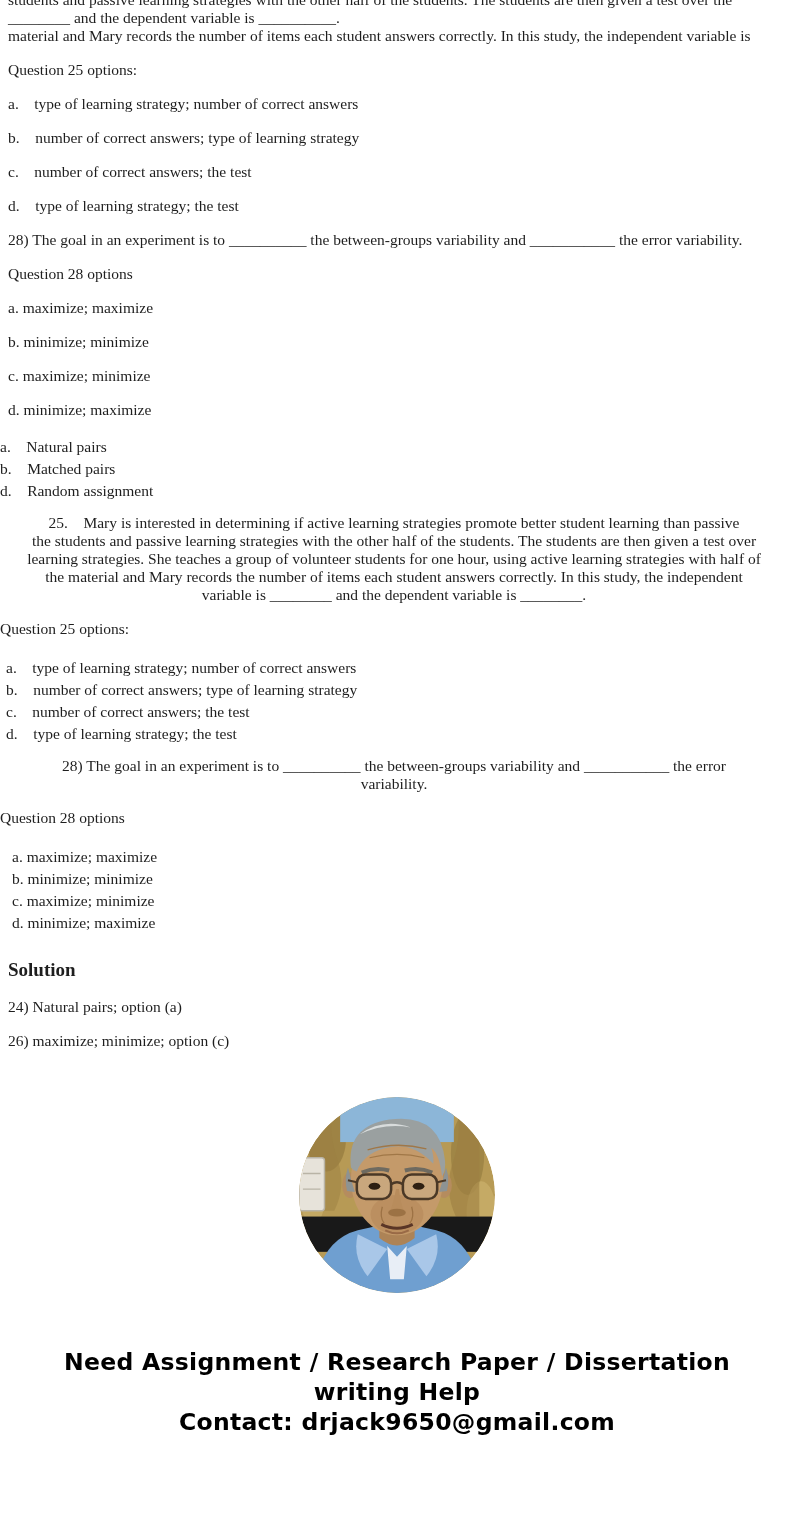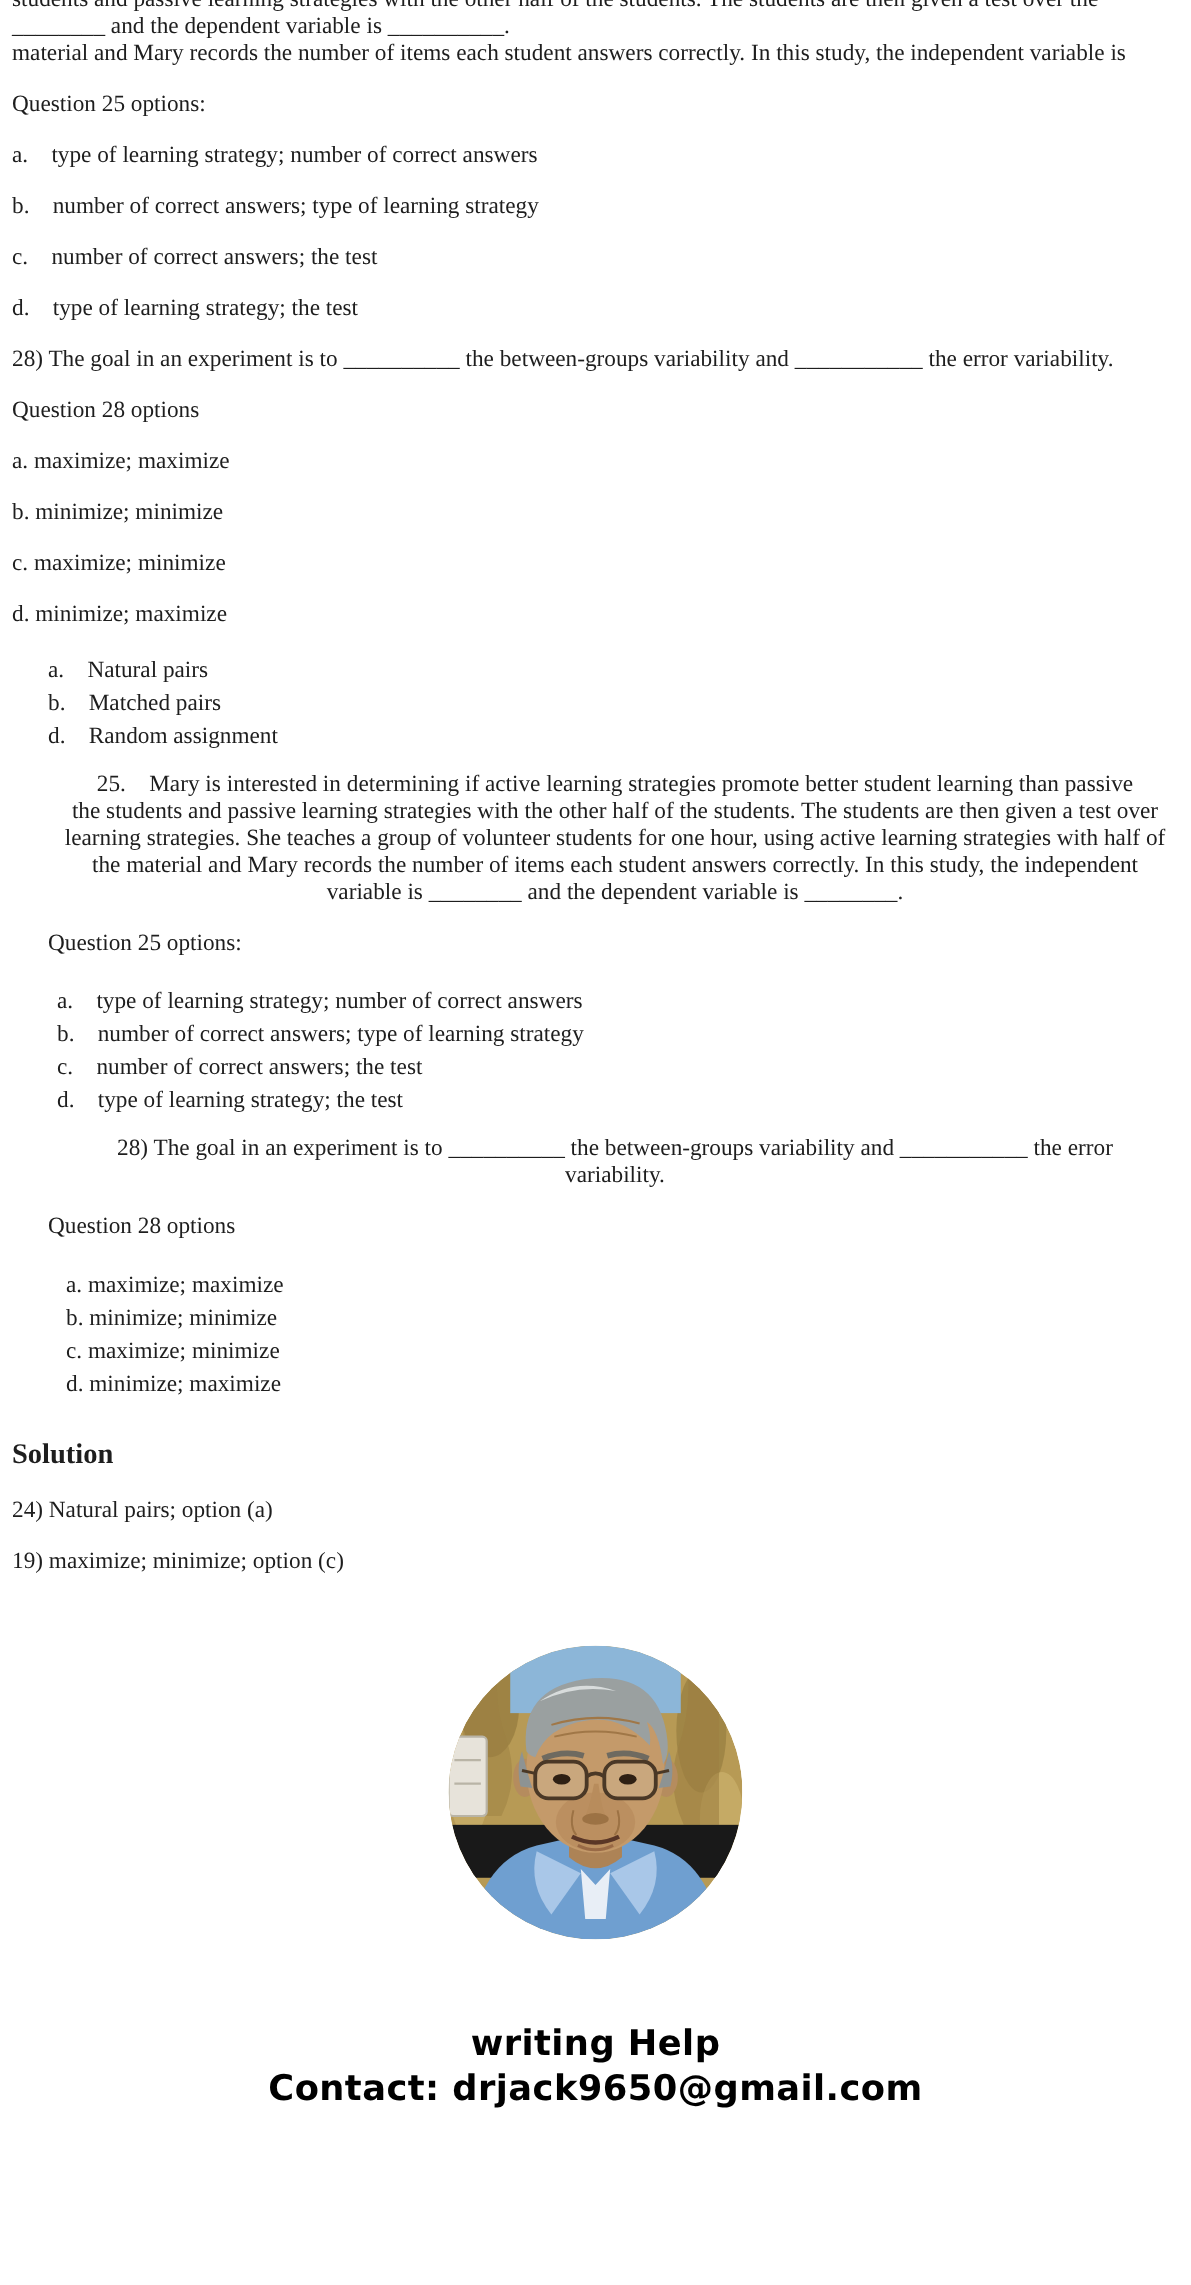--- a/index.html
+++ b/index.html
@@ -4,21 +4,21 @@
 <style>
   html, body { margin: 0; padding: 0; }
   body {
     width: 794px; height: 1523px; overflow: hidden;
     background: #ffffff;
     font-family: "Liberation Serif", serif;
     font-size: 15.5px;
     color: #1e1e1e;
   }
   .sec-upper { padding-left: 8px; padding-right: 6px; }
-  .sec-lower { padding-left: 16px; padding-right: 6px; margin-left: 16px; }
+  .sec-lower { padding-left: 0; padding-right: 6px; }
   .sec-solution { padding-left: 8px; padding-right: 8px; }
 
   .line  { line-height: 18px; white-space: nowrap; }
   .opt-u { line-height: 18px; margin-top: 16px; white-space: nowrap; }
   .opt-l { line-height: 22px; white-space: nowrap; }
   .hdr   { line-height: 18px; margin-top: 16px; white-space: nowrap; }
   .ans   { line-height: 18px; margin-top: 16px; white-space: nowrap; }
 
   .cut-top { margin-top: -9px; }
   .mt12 { margin-top: 12px; text-align: center; }
@@ -121,21 +121,21 @@
       <div class="opt-l">c. maximize; minimize</div>
       <div class="opt-l">d. minimize; maximize</div>
     </div>
 </div>
 
 <div class="sec-solution">
   <h2 class="sol-title">Solution</h2>
 
   <div class="mt17">
       <div class="ans">24) Natural pairs; option (a)</div>
-      <div class="ans">19) maximize; minimize; option (c)</div>
+      <div class="ans">26) maximize; minimize; option (c)</div>
     </div>
 </div>
 
 <div class="avatar-wrap">
   <svg width="196" height="196" viewBox="0 0 200 200">
     <defs>
         <clipPath id="avclip">
           <circle cx="100" cy="100" r="100"></circle>
         </clipPath>
       </defs>
@@ -180,15 +180,16 @@
       <ellipse cx="100" cy="118" rx="9" ry="4" fill="#9c7244"></ellipse>
       <path d="M85,112 q-3,11 2,17" stroke="#9c7244" stroke-width="1.3" fill="none"></path>
       <path d="M115,112 q3,11 -2,17" stroke="#9c7244" stroke-width="1.3" fill="none"></path>
       <path d="M84,130 q16,8 32,0" stroke="#5a3626" stroke-width="3" fill="none"></path>
       <path d="M88,136 q12,6 24,0" stroke="#8a5a3c" stroke-width="2" fill="none" opacity="0.7"></path>
     </g>
   </svg>
 </div>
 
 <div class="banner">
+  <div>Need Assignment / Research Paper / Dissertation</div>
   <div>writing Help</div>
   <div>Contact: drjack9650@gmail.com</div>
 </div>
 
 </body></html>

